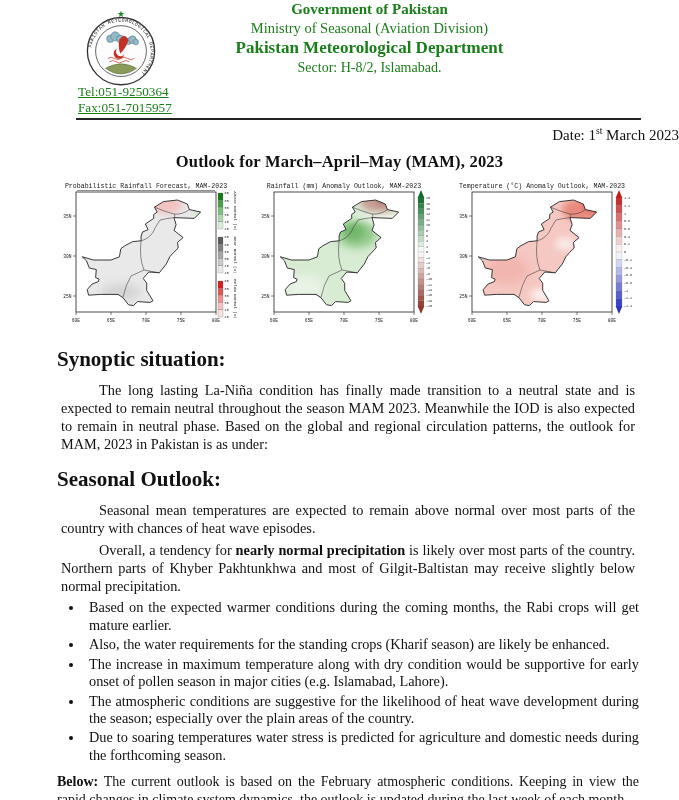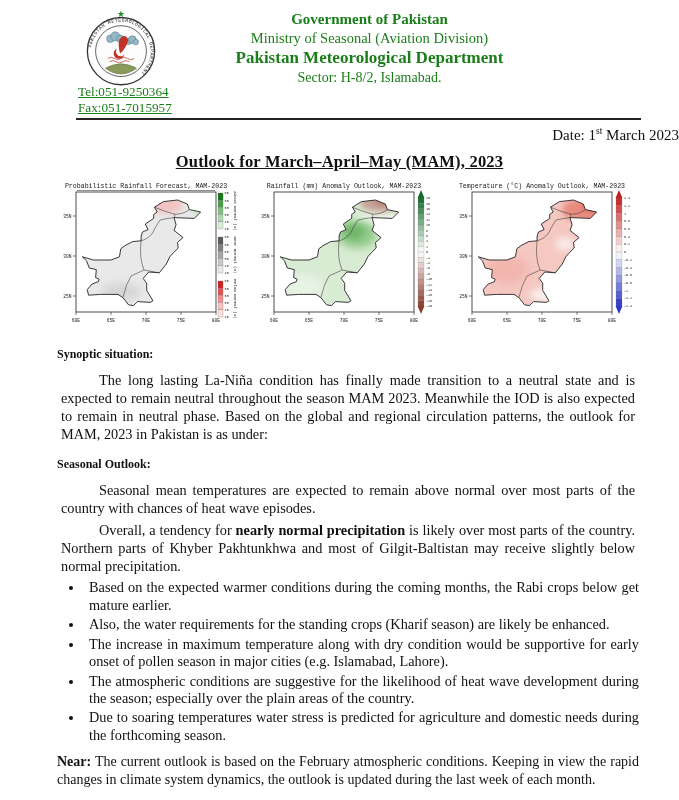--- a/index.html
+++ b/index.html
@@ -3,39 +3,39 @@
 <meta charset="utf-8">
 <style>
   html,body{margin:0;padding:0;background:#fff;}
   .page{
     width:679px;height:800px;background:#fff;overflow:hidden;position:relative;
     font-family:"Liberation Serif","DejaVu Serif",serif;color:#111;font-size:14.3px;
   }
   
   .header{position:relative;height:118px;}
   .logo{position:absolute;left:80px;top:6px;width:82px;height:82px;}
-  .org{padding-top:10px;margin:0 60px 0 120px;text-align:center;color:var(--green,#1a7e1a);}
+  .org{margin:0 60px 0 120px;text-align:center;color:var(--green,#1a7e1a);}
   .org-l0{font-weight:bold;font-size:15px;line-height:1.25;}
   .org-l1{font-size:14.5px;line-height:1.25;}
   .org-l2{font-weight:bold;font-size:17px;line-height:1.3;}
   .org-l3{font-size:14px;line-height:1.3;}
   .contact{position:absolute;left:78px;top:84px;color:var(--green,#1a7e1a);font-size:13.2px;line-height:1.22;text-decoration:underline;}
   .hrule{border-top:2px solid #222;margin:0 38px 0 76px;}
   
   .date-line{text-align:right;margin-top:6px;font-size:15px;}
   .date-line sup{font-size:9.5px;}
   .doc-title{text-align:center;margin-top:8px;font-size:16.5px;font-weight:bold;}
-  .doc-title span{text-decoration:underline;letter-spacing:.2px;}
+  .doc-title span{letter-spacing:.2px;}
   
   .maps-row{display:flex;gap:10px;margin:8px 0 0 56px;}
   .map-panel{width:188px;height:152px;}
   svg text{font-family:"Liberation Mono","DejaVu Sans Mono",monospace;}
   
   .content{margin:0 40px 0 57px;}
-  h3{font-size:12px;margin:13px 0 9px 0;font-weight:bold;}
+  h3{font-size:21px;margin:13px 0 9px 0;font-weight:bold;}
   h3.first{margin-top:15px;}
   p.body{margin:4px;text-align:justify;line-height:1.27;}
   p.indent{text-indent:38px;}
   ul.impacts{margin:1px 40px 0 57px;padding-left:27px;}
   ul.impacts li{padding-left:5px;text-align:justify;line-height:1.22;margin-bottom:2px;}
   .note{margin:9px 40px 0 57px;text-align:justify;line-height:1.26;font-size:14px;}
 </style>
 </head>
 <body>
 
@@ -363,22 +363,22 @@
     <p class="body indent">The long lasting La-Niña condition has finally made transition to a neutral state and is expected to remain neutral throughout the season MAM 2023. Meanwhile the IOD is also expected to remain in neutral phase. Based on the global and regional circulation patterns, the outlook for MAM, 2023 in Pakistan is as under:</p>
   </div>
 
   <div class="content">
     <h3>Seasonal Outlook:</h3>
     <p class="body indent">Seasonal mean temperatures are expected to remain above normal over most parts of the country with chances of heat wave episodes.</p>
     <p class="body indent"><span>Overall, a tendency for </span><b>nearly normal precipitation</b><span> is likely over most parts of the country. Northern parts of Khyber Pakhtunkhwa and most of Gilgit-Baltistan may receive slightly below normal precipitation.</span></p>
   </div>
 
   <ul class="impacts" id="impacts-list">
-      <li>Based on the expected warmer conditions during the coming months, the Rabi crops below get mature earlier.</li>
+      <li>Based on the expected warmer conditions during the coming months, the Rabi crops will get mature earlier.</li>
       <li>Also, the water requirements for the standing crops (Kharif season) are likely be enhanced.</li>
       <li>The increase in maximum temperature along with dry condition would be supportive for early onset of pollen season in major cities (e.g. Islamabad, Lahore).</li>
       <li>The atmospheric conditions are suggestive for the likelihood of heat wave development during the season; especially over the plain areas of the country.</li>
       <li>Due to soaring temperatures water stress is predicted for agriculture and domestic needs during the forthcoming season.</li>
     </ul>
 
-  <p class="note"><b>Near:</b><span> The current outlook is based on the February atmospheric conditions. Keeping in view the rapid changes in climate system dynamics, the outlook is updated during the last week of each month.</span></p>
+  <p class="note"><b>Below:</b><span> The current outlook is based on the February atmospheric conditions. Keeping in view the rapid changes in climate system dynamics, the outlook is updated during the last week of each month.</span></p>
 
 </div>
 
 </body></html>

